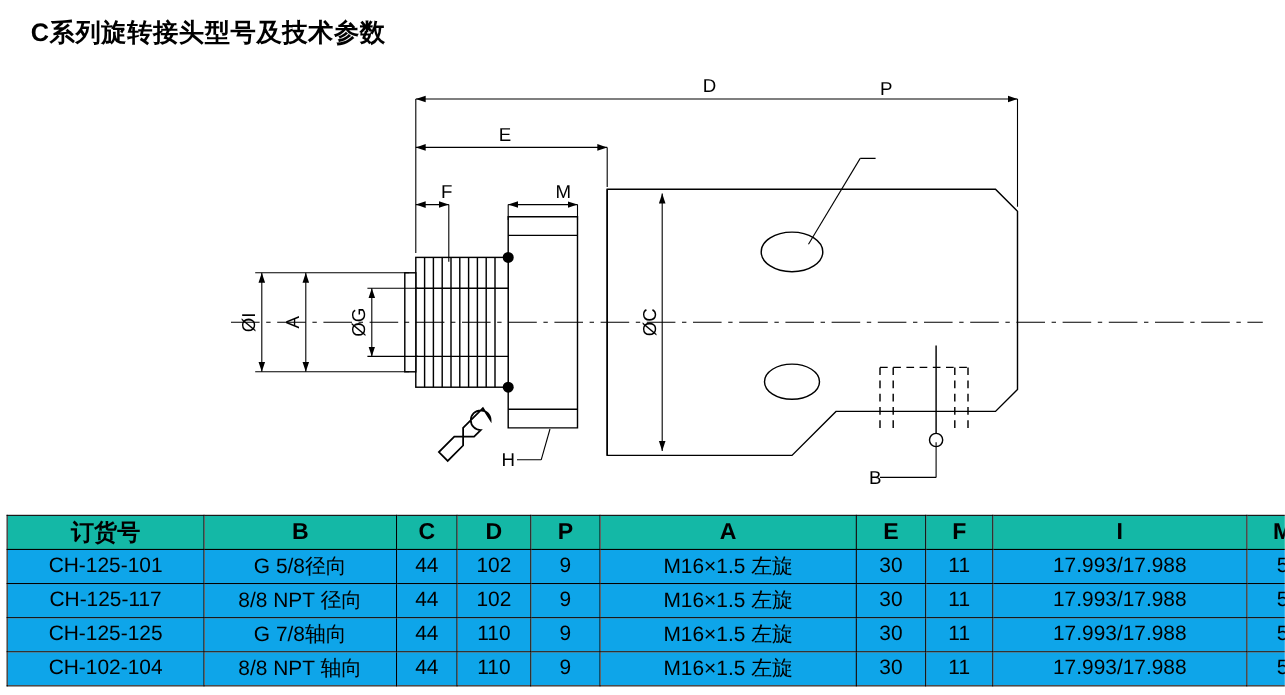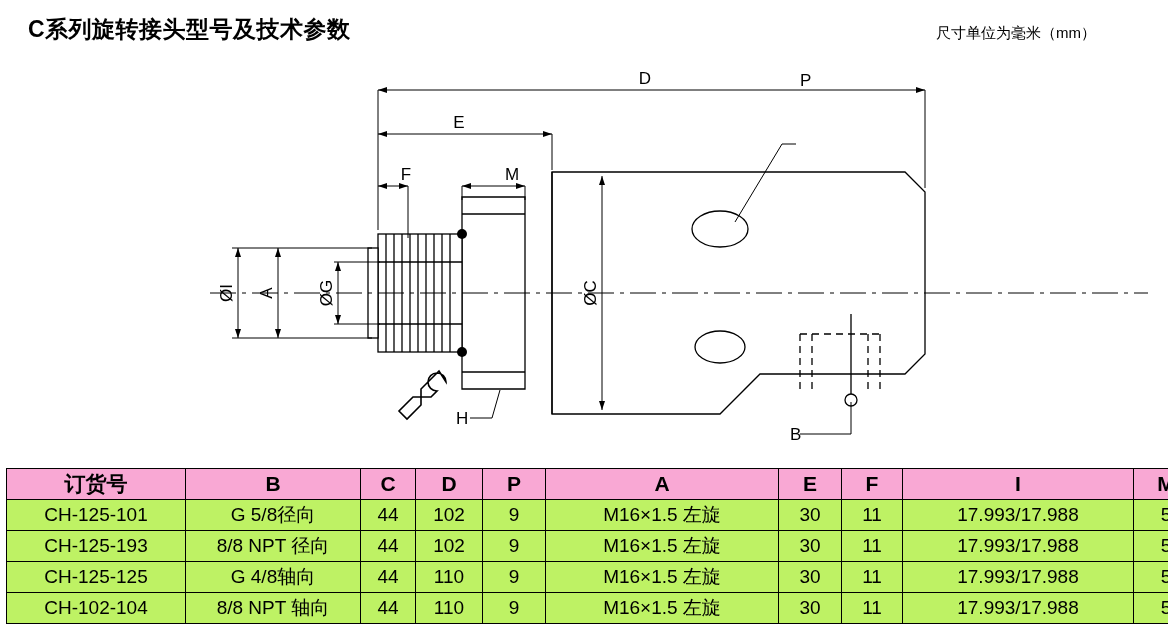--- a/index.html
+++ b/index.html
@@ -62,46 +62,45 @@
     height: 30px;
     text-align: center;
     vertical-align: middle;
     font-size: 19px;
     color: #000;
     padding: 0 2px;
     white-space: nowrap;
     overflow: hidden;
   }
   #spec-table thead th {
-    background: #f9a8d4;
+    background: #14b8a6;
     font-weight: bold;
     font-size: 21px;
   }
   #spec-table tbody td {
-    background: #bef264;
+    background: #0ea5e9;
     font-weight: normal;
   }
   .col-order   { width: 174px; }
   .col-b       { width: 170px; }
   .col-c       { width: 50px;  }
   .col-d       { width: 62px;  }
   .col-p       { width: 58px;  }
   .col-a       { width: 228px; }
   .col-e       { width: 58px;  }
   .col-f       { width: 56px;  }
   .col-i       { width: 226px; }
   .col-m       { width: 60px;  }
 </style>
 </head>
 <body>
 
 <div id="page">
 
   <div class="title">C系列旋转接头型号及技术参数</div>
-  <div class="unit-note">尺寸单位为毫米（mm）</div>
 
   <div id="drawing">
     <svg width="1168" height="400" viewBox="0 0 1168 400" xmlns="http://www.w3.org/2000/svg">
       <defs>
         <marker id="arrL" markerWidth="10" markerHeight="8" refX="9" refY="4" orient="auto" markerUnits="userSpaceOnUse">
           <path d="M9,4 L0,1 L0,7 Z" fill="#000"></path>
         </marker>
         <marker id="arrR" markerWidth="10" markerHeight="8" refX="1" refY="4" orient="auto" markerUnits="userSpaceOnUse">
           <path d="M1,4 L10,1 L10,7 Z" fill="#000"></path>
         </marker>
@@ -234,34 +233,34 @@
         <td>44</td>
         <td>102</td>
         <td>9</td>
         <td>M16×1.5 左旋</td>
         <td>30</td>
         <td>11</td>
         <td>17.993/17.988</td>
         <td>5</td>
       </tr>
       <tr>
-        <td>CH-125-193</td>
+        <td>CH-125-117</td>
         <td>8/8 NPT 径向</td>
         <td>44</td>
         <td>102</td>
         <td>9</td>
         <td>M16×1.5 左旋</td>
         <td>30</td>
         <td>11</td>
         <td>17.993/17.988</td>
         <td>5</td>
       </tr>
       <tr>
         <td>CH-125-125</td>
-        <td>G 4/8轴向</td>
+        <td>G 7/8轴向</td>
         <td>44</td>
         <td>110</td>
         <td>9</td>
         <td>M16×1.5 左旋</td>
         <td>30</td>
         <td>11</td>
         <td>17.993/17.988</td>
         <td>5</td>
       </tr>
       <tr>

